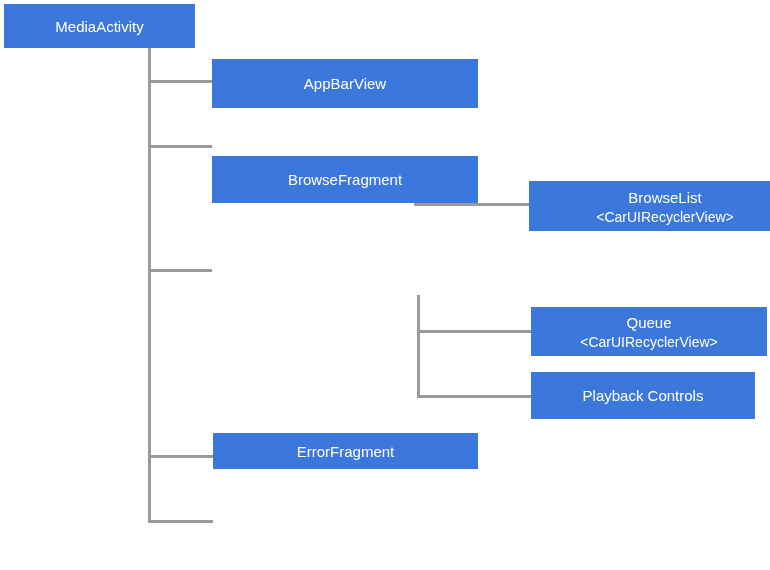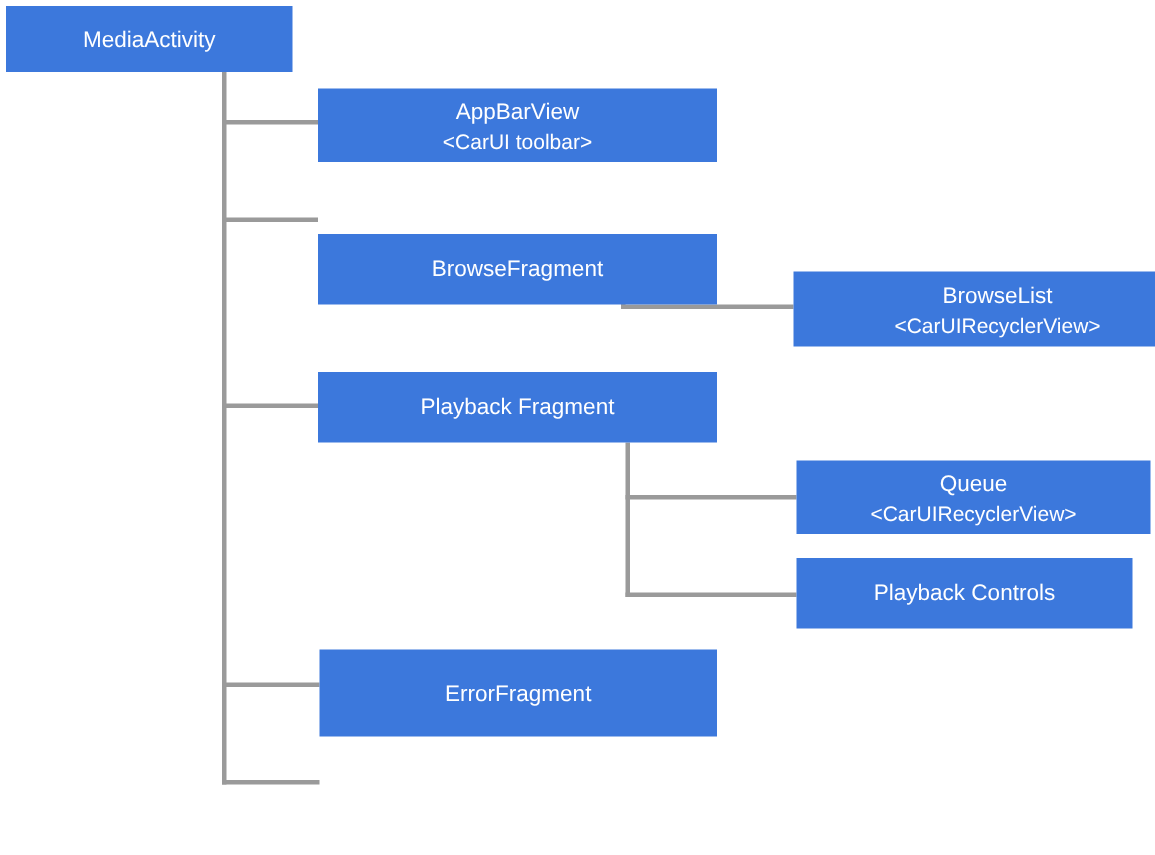--- a/index.html
+++ b/index.html
@@ -42,21 +42,21 @@
   }
 
   
   #n-media      { left: 4px;   top: 4px;   width: 191px; height: 44px; }
   #n-appbar     { left: 212px; top: 59px;  width: 266px; height: 49px; }
   #n-browsefrag { left: 212px; top: 124px; width: 266px; height: 47px; margin-top: 32px; }
   #n-browselist { left: 529px; top: 181px; width: 272px; height: 50px; }
   #n-playfrag   { left: 212px; top: 248px; width: 266px; height: 47px; }
   #n-queue      { left: 531px; top: 307px; width: 236px; height: 49px; }
   #n-playctrl   { left: 531px; top: 372px; width: 224px; height: 47px; }
-  #n-errorfrag  { left: 213px; top: 433px; width: 265px; height: 58px; }
+  #n-errorfrag  { left: 213px; top: 433px; width: 265px; height: 36px; }
   #n-minplay    { left: 213px; top: 501px; width: 266px; height: 49px; }
 
   
   #c-trunk      { left: 148px; top: 47px;  width: 3px;   height: 476px; }
   #c-appbar-h   { left: 148px; top: 80px;  width: 64px;  height: 3px; }
   #c-browse-h   { left: 148px; top: 145px; width: 64px;  height: 3px; }
   #c-playfrag-h { left: 148px; top: 269px; width: 64px;  height: 3px; }
   #c-error-h    { left: 148px; top: 455px; width: 65px;  height: 3px; }
   #c-minplay-h  { left: 148px; top: 520px; width: 65px;  height: 3px; }
   #c-blist-v    { left: 414px; top: 171px; width: 3px;   height: 35px; }
@@ -81,35 +81,31 @@
   <div class="connector" id="c-play-v"></div>
   <div class="connector" id="c-queue-h"></div>
   <div class="connector" id="c-pctrl-h"></div>
 
   <div class="node" id="n-media">
     <span class="label">MediaActivity</span>
   </div>
 
   <div class="node" id="n-appbar">
     <span class="label">AppBarView</span>
-    <span class="sublabel">&lt;CarUI toolbar&gt;</span>
   </div>
 
   <div class="node" id="n-browsefrag">
     <span class="label">BrowseFragment</span>
   </div>
 
   <div class="node" id="n-browselist">
     <span class="label">BrowseList</span>
     <span class="sublabel">&lt;CarUIRecyclerView&gt;</span>
   </div>
 
-  <div class="node" id="n-playfrag">
-    <span class="label">Playback Fragment</span>
-  </div>
 
   <div class="node" id="n-queue">
     <span class="label">Queue</span>
     <span class="sublabel">&lt;CarUIRecyclerView&gt;</span>
   </div>
 
   <div class="node" id="n-playctrl">
     <span class="label">Playback Controls</span>
   </div>
 

